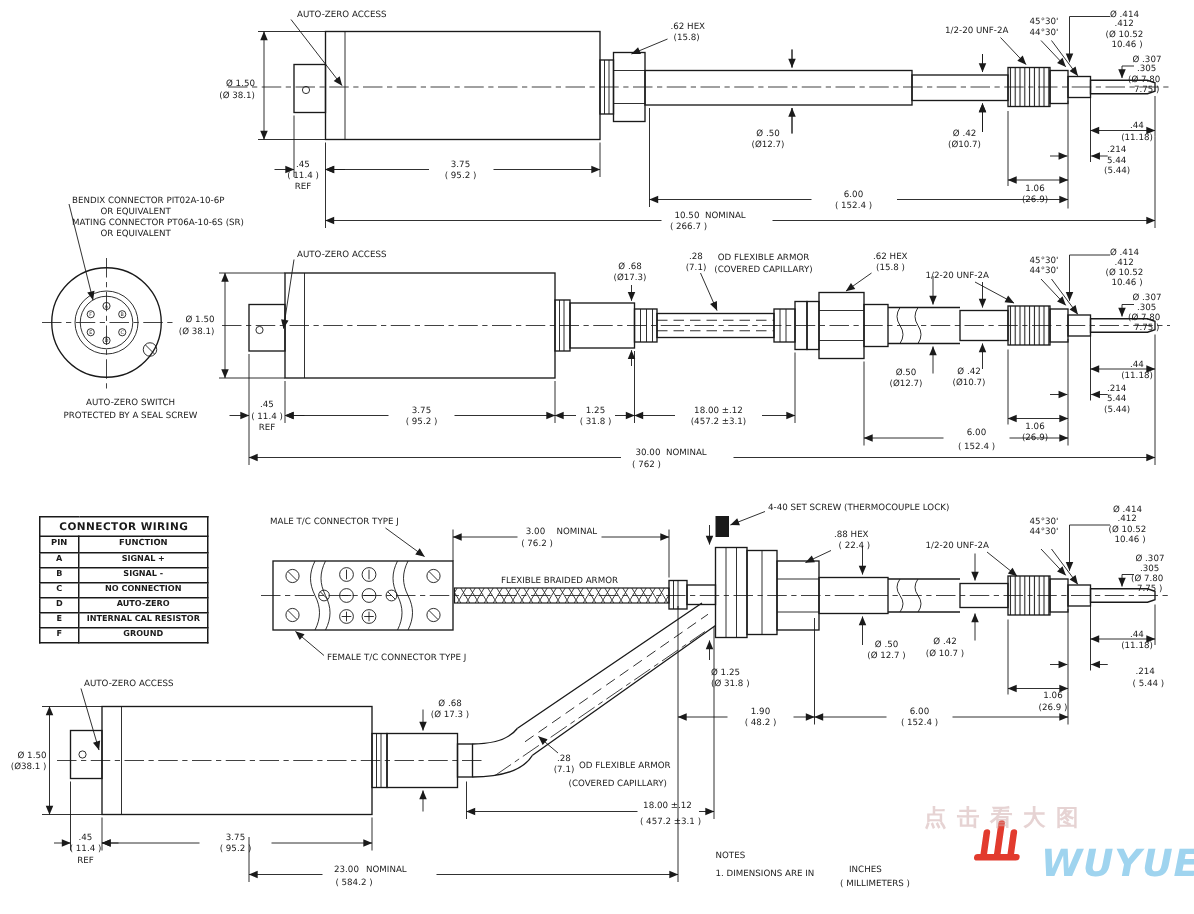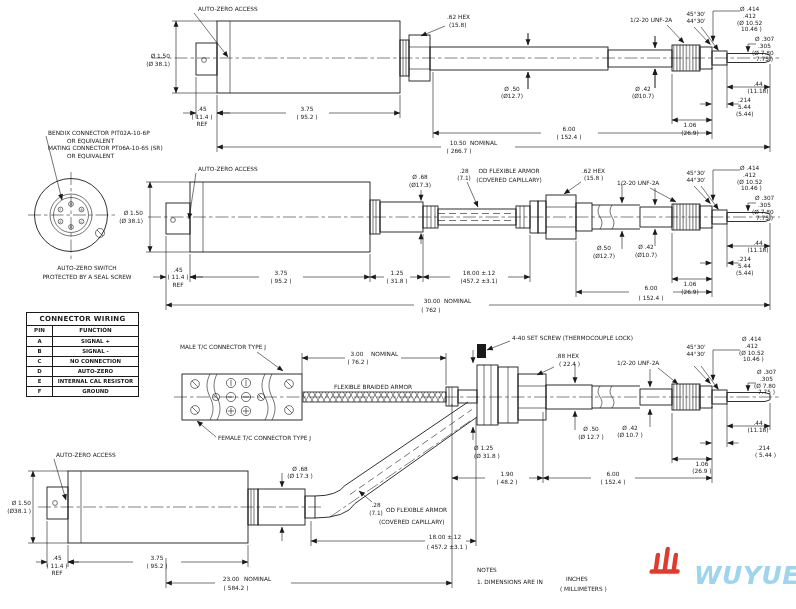--- a/index.html
+++ b/index.html
@@ -9,21 +9,21 @@
   svg text{font:5.8px "DejaVu Sans",sans-serif;fill:#1a1a1a;}
   .tm{text-anchor:middle}.te{text-anchor:end}
   .ln{fill:none;stroke:#1a1a1a;stroke-width:.9}
   .lt{fill:none;stroke:#1a1a1a;stroke-width:.6}
   .cl{fill:none;stroke:#1a1a1a;stroke-width:.55;stroke-dasharray:13 3 3.5 3}
   .dsh{fill:none;stroke:#1a1a1a;stroke-width:.6;stroke-dasharray:7 4}
   .thrfill{fill:url(#thr);stroke:#1a1a1a;stroke-width:.9}
   .brdfill{fill:url(#brd);stroke:#1a1a1a;stroke-width:.8}
   .blk{fill:#1a1a1a;stroke:none}
   
-  #wiring{position:absolute;left:26px;top:312px;width:112px;border-collapse:collapse;
+  #wiring{position:absolute;left:26px;top:344px;width:112px;border-collapse:collapse;
           table-layout:fixed;font-family:"DejaVu Sans",sans-serif;}
   #wiring td,#wiring th{border:1px solid #1a1a1a;text-align:center;vertical-align:middle;
           padding:0;font-size:5.4px;line-height:1;color:#1a1a1a;font-weight:bold;}
   #wiring .ttl{height:12px;font-size:7px;letter-spacing:.3px;}
   #wiring .hdr{height:10px;font-size:5.6px;}
   #wiring .rw{height:9px;}
   #wiring col.c1{width:26px}#wiring col.c2{width:86px}
   
   #wm{position:absolute;left:616px;top:536px;font-size:15px;letter-spacing:7px;
       color:rgba(210,175,175,.55);font-weight:bold;}
@@ -465,14 +465,15 @@
           <td class="rw">E</td>
           <td class="rw">INTERNAL CAL RESISTOR</td>
         </tr>
   <tr>
           <td class="rw">F</td>
           <td class="rw">GROUND</td>
         </tr>
 </tbody>
     </table>
 
+<div id="wm">点击看大图</div>
 <div id="brandname">WUYUE</div>
 </div>
 
 </body></html>

